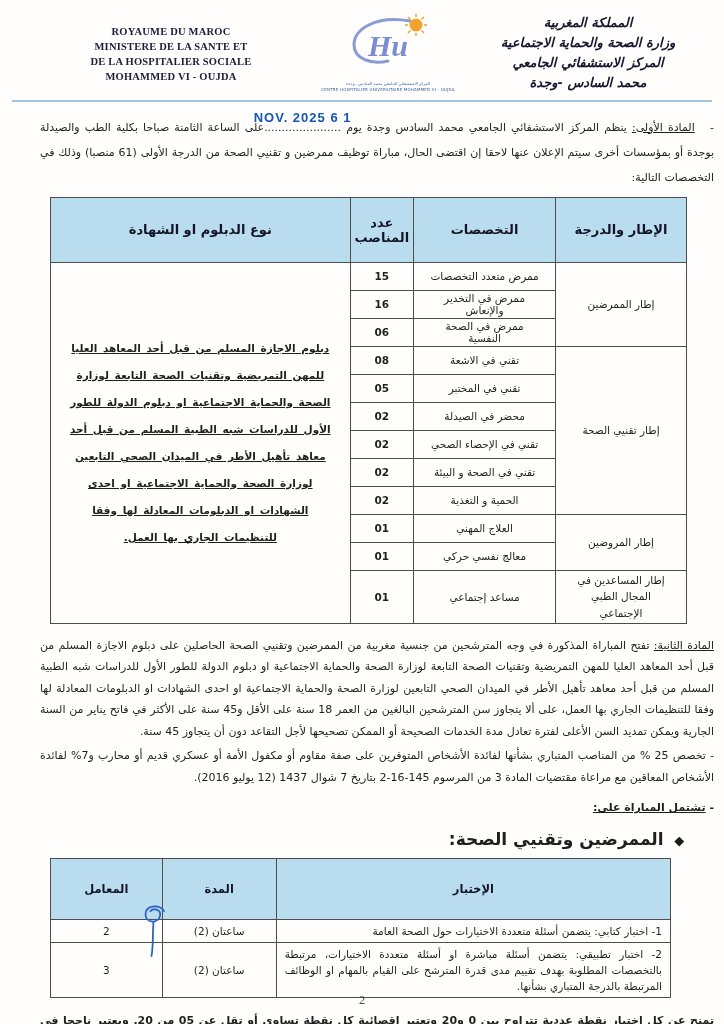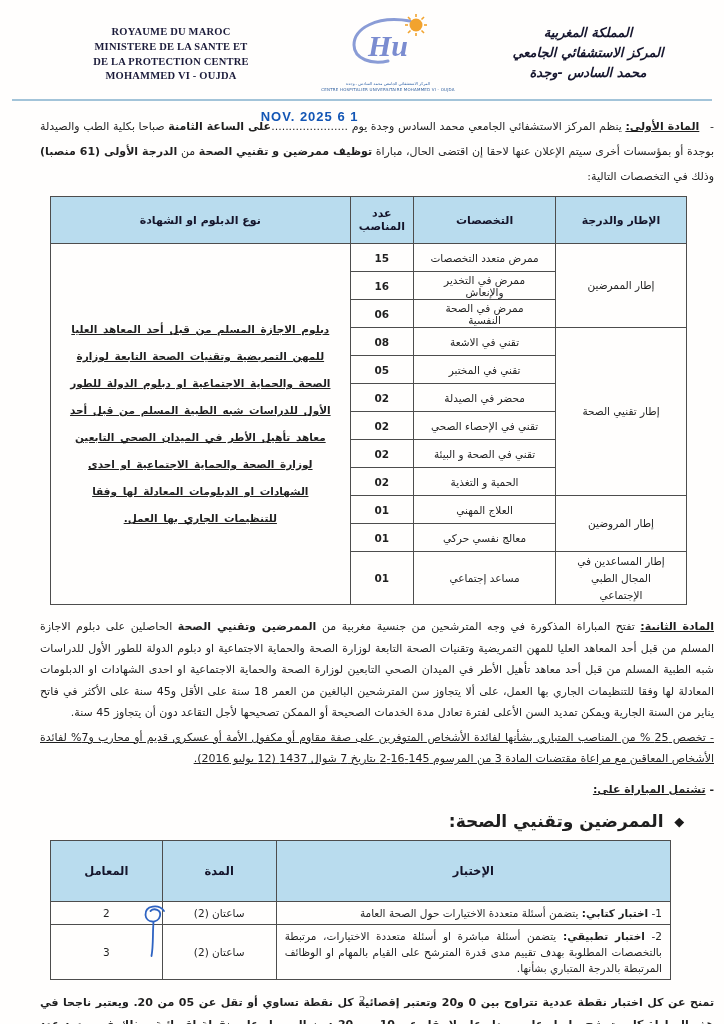--- a/index.html
+++ b/index.html
@@ -34,47 +34,47 @@
   .logo-captions .cap-fr{color:#2f5f9e;letter-spacing:.2px;}
   .rule{border-bottom:2px solid #a3c4d9;margin:6px 12px 0 12px;}
   
   .content{direction:rtl;}
   .para{
     margin:0 10px 0 40px;
     text-align:justify;
     font-size:11px;line-height:25px;
   }
   .article1{margin-top:13px;position:relative;}
-  .b{font-weight:bold;}
+  .b{font-weight:normal;}
   .u{text-decoration:underline;}
   .dots-wrap{position:relative;letter-spacing:1px;white-space:nowrap;}
   .stamp{
     position:absolute;top:-16px;left:50%;transform:translateX(-50%);
     color:#1356b5;font-family:"Liberation Sans","DejaVu Sans",sans-serif;
     font-weight:bold;font-size:13px;letter-spacing:1px;white-space:nowrap;
   }
   
   table{border-collapse:collapse;direction:rtl;}
   .t1{width:637px;margin:7px 37px 0 50px;table-layout:fixed;}
   .t1 th,.t1 td{border:1px solid #4d4d4d;}
   .t1 th{
-    background:#b9dcee;font-weight:bold;font-size:11px;
-    padding:8px 3px;height:30px;color:#14142a;margin-left:20px;
+    background:#b9dcee;font-weight:bold;font-size:13px;
+    padding:17px 3px;height:30px;color:#14142a;margin-left:20px;
   }
   .t1 td{font-size:10.5px;text-align:center;height:25px;padding:1px 16px;}
   .count-cell{font-weight:bold;font-size:11px;}
   .diploma-cell{
     text-align:right;vertical-align:middle;
     padding:4px 12px !important;font-weight:bold;
     line-height:27px;font-size:10.5px;word-spacing:2px;text-decoration:underline;
   }
   .frame-cell{vertical-align:middle;line-height:1.6;}
   
   .article2{margin-top:11px;line-height:21.5px;}
-  .quota{margin-top:3px;line-height:21.5px;text-decoration:underline;}
+  .quota{margin-top:3px;line-height:21.5px;}
   .exam-intro{margin-top:7px;font-weight:bold;}
   .exam-intro .u{text-decoration:underline;}
   .exam-category{margin:9px 42px 0 40px;font-weight:bold;font-size:17px;}
   .diamond{
     display:inline-block;width:6.5px;height:6.5px;background:#1a1a1a;
     transform:rotate(45deg);margin-left:12px;margin-bottom:1px;
   }
   
   .t2{width:621px;margin:9px 53px 0 50px;table-layout:fixed;}
   .t2 th,.t2 td{border:1px solid #4d4d4d;}
@@ -96,21 +96,21 @@
 </style>
 </head>
 <body>
 
 <div class="page">
 
   <div class="letterhead">
     <div class="lh-french">
         <div>ROYAUME DU MAROC</div>
         <div>MINISTERE DE LA SANTE ET</div>
-        <div>DE LA PROTECTION CENTRE</div>
+        <div>DE LA HOSPITALIER SOCIALE</div>
         <div>MOHAMMED VI - OUJDA</div>
       </div>
 
     <div class="lh-logo">
       <svg width="128" height="66" viewBox="0 0 128 66">
 
         <path d="M86 8 C52 2 30 16 30 32 C30 46 48 52 64 48" fill="none" stroke="#8a9cd6" stroke-width="3" stroke-linecap="round"></path>
 
         <text x="44" y="43" font-family="Liberation Serif, serif" font-style="italic" font-weight="bold" font-size="30" fill="#7b8cd0">Hu</text>
 
@@ -127,20 +127,21 @@
         </g>
       </svg>
       <div class="logo-captions">
         <div class="cap-ar">المركز الاستشفائي الجامعي محمد السادس ـ وجدة</div>
         <div class="cap-fr">CENTRE HOSPITALIER UNIVERSITAIRE MOHAMMED VI - OUJDA</div>
       </div>
     </div>
 
     <div class="lh-arabic">
         <div>المملكة المغربية</div>
+        <div>وزارة الصحة والحماية الاجتماعية</div>
         <div>المركز الاستشفائي الجامعي</div>
         <div>محمد السادس -وجدة</div>
       </div>
   </div>
 
   <div class="rule"></div>
 
   <div class="content">
 
     <p class="para article1"><span class="dash">-</span>&nbsp;&nbsp;

